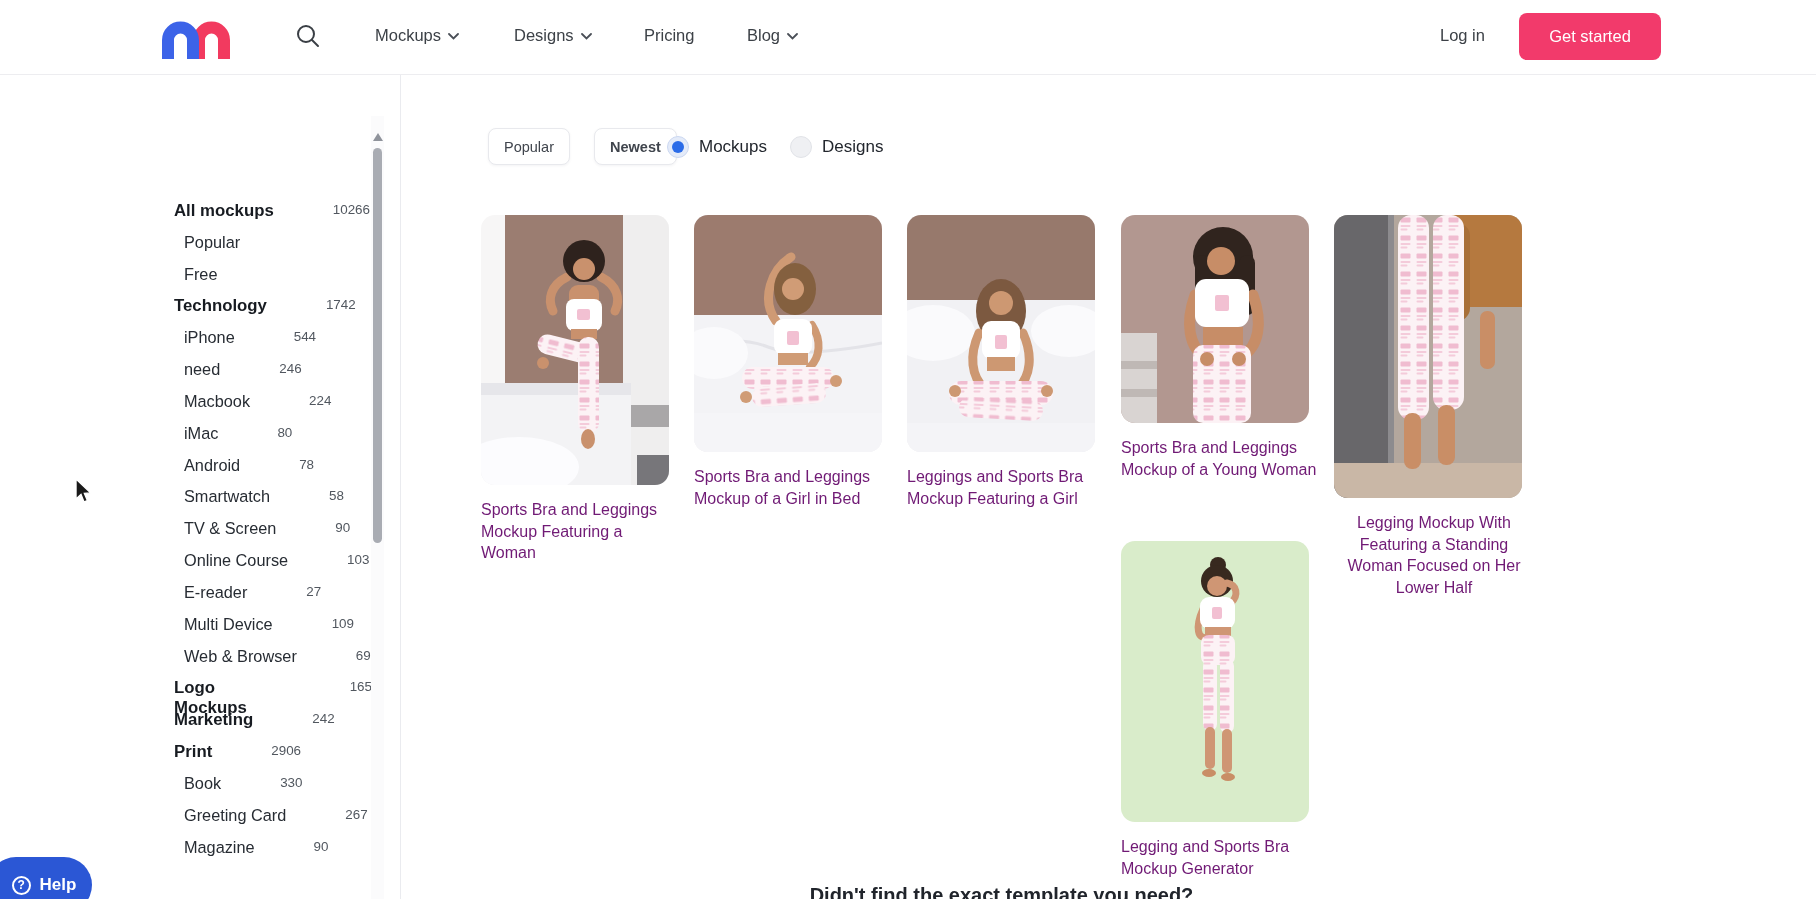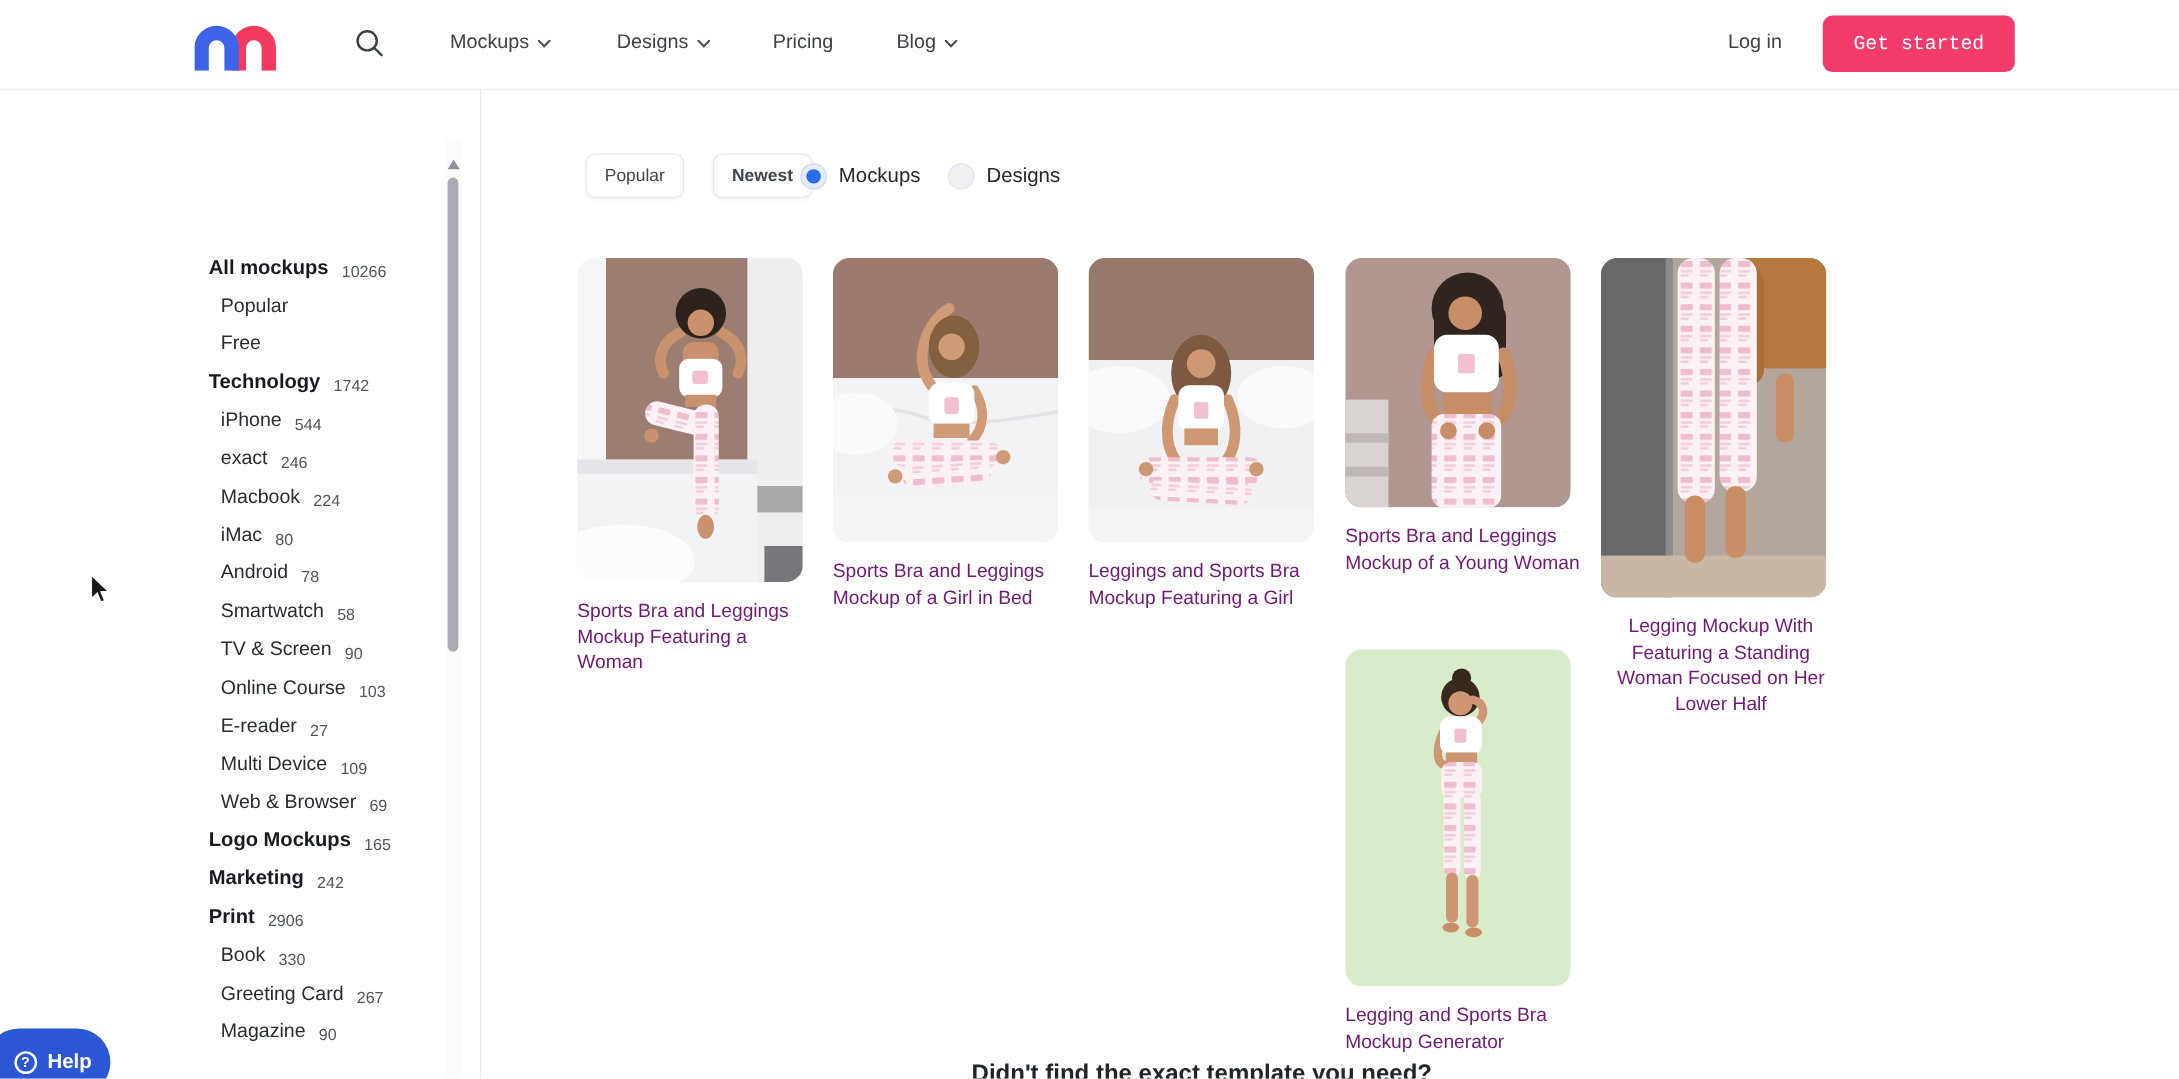--- a/index.html
+++ b/index.html
@@ -10,29 +10,29 @@
   
   .navbar{position:absolute;left:0;top:0;width:1816px;height:75px;background:#fff;
           border-bottom:1px solid #ededf0;z-index:5;}
   .logo{position:absolute;left:162px;top:19px;width:68px;height:40px;cursor:pointer;}
   .search-btn{position:absolute;left:293px;top:22px;width:30px;height:30px;background:none;border:none;cursor:pointer;padding:0;}
   .nav-item{position:absolute;top:26px;display:flex;align-items:center;gap:7px;
             font-size:16.5px;color:#3c4147;cursor:pointer;white-space:nowrap;}
   .nav-item .chev{display:flex;margin-top:2px;}
   .nav-mockups{left:375px;} .nav-designs{left:514px;} .nav-pricing{left:644px;} .nav-blog{left:747px;}
   .login-link{position:absolute;left:1440px;top:26px;font-size:16.5px;color:#3c4147;cursor:pointer;}
-  .cta-btn{position:absolute;left:1519px;top:13px;width:160px;height:47px;border:none;border-radius:8px;
+  .cta-btn{position:absolute;left:1519px;top:13px;width:142px;height:47px;border:none;border-radius:8px;
            background:#f23a6b;color:#fff;font-size:16.5px;font-weight:500;cursor:pointer;
-           font-family:Liberation Mono, monospace;}
+           font-family:Liberation Sans, sans-serif;}
 
   
   .sidebar{position:absolute;left:0;top:75px;width:400px;height:824px;background:#fff;}
   .sidebar-divider{position:absolute;left:400px;top:75px;width:1px;height:824px;background:#eaebef;}
   .cat-list{position:absolute;left:0;top:126px;margin:0;padding:0;list-style:none;width:372px;}
-  .cat-item{height:31.83px;display:flex;align-items:flex-end;cursor:pointer;}
+  .cat-item{height:31.83px;display:flex;align-items:flex-start;cursor:pointer;gap:48px;}
   .cat-item.lv0{padding-left:174px;}
   .cat-item.lv1{padding-left:184px;}
   .cat-item.lv0 .cat-label{font-weight:700;font-size:16.8px;color:#171b21;}
   .cat-item.lv1 .cat-label{font-weight:400;font-size:16.3px;color:#272c33;}
   .cat-count{font-size:13.4px;font-weight:500;color:#51575f;margin-left:11px;position:relative;top:1px;}
   .cat-count:empty{display:none;}
 
   
   .scroll-track{position:absolute;left:371px;top:116px;width:13px;height:783px;background:#fbfbfc;}
   .scroll-up{position:absolute;left:373px;top:133px;width:0;height:0;
@@ -151,21 +151,21 @@
         </li>
       <li class="cat-item lv0">
           <span class="cat-label">Technology</span>
           <span class="cat-count">1742</span>
         </li>
       <li class="cat-item lv1">
           <span class="cat-label">iPhone</span>
           <span class="cat-count">544</span>
         </li>
       <li class="cat-item lv1">
-          <span class="cat-label">exact</span>
+          <span class="cat-label">need</span>
           <span class="cat-count">246</span>
         </li>
       <li class="cat-item lv1">
           <span class="cat-label">Macbook</span>
           <span class="cat-count">224</span>
         </li>
       <li class="cat-item lv1">
           <span class="cat-label">iMac</span>
           <span class="cat-count">80</span>
         </li>

